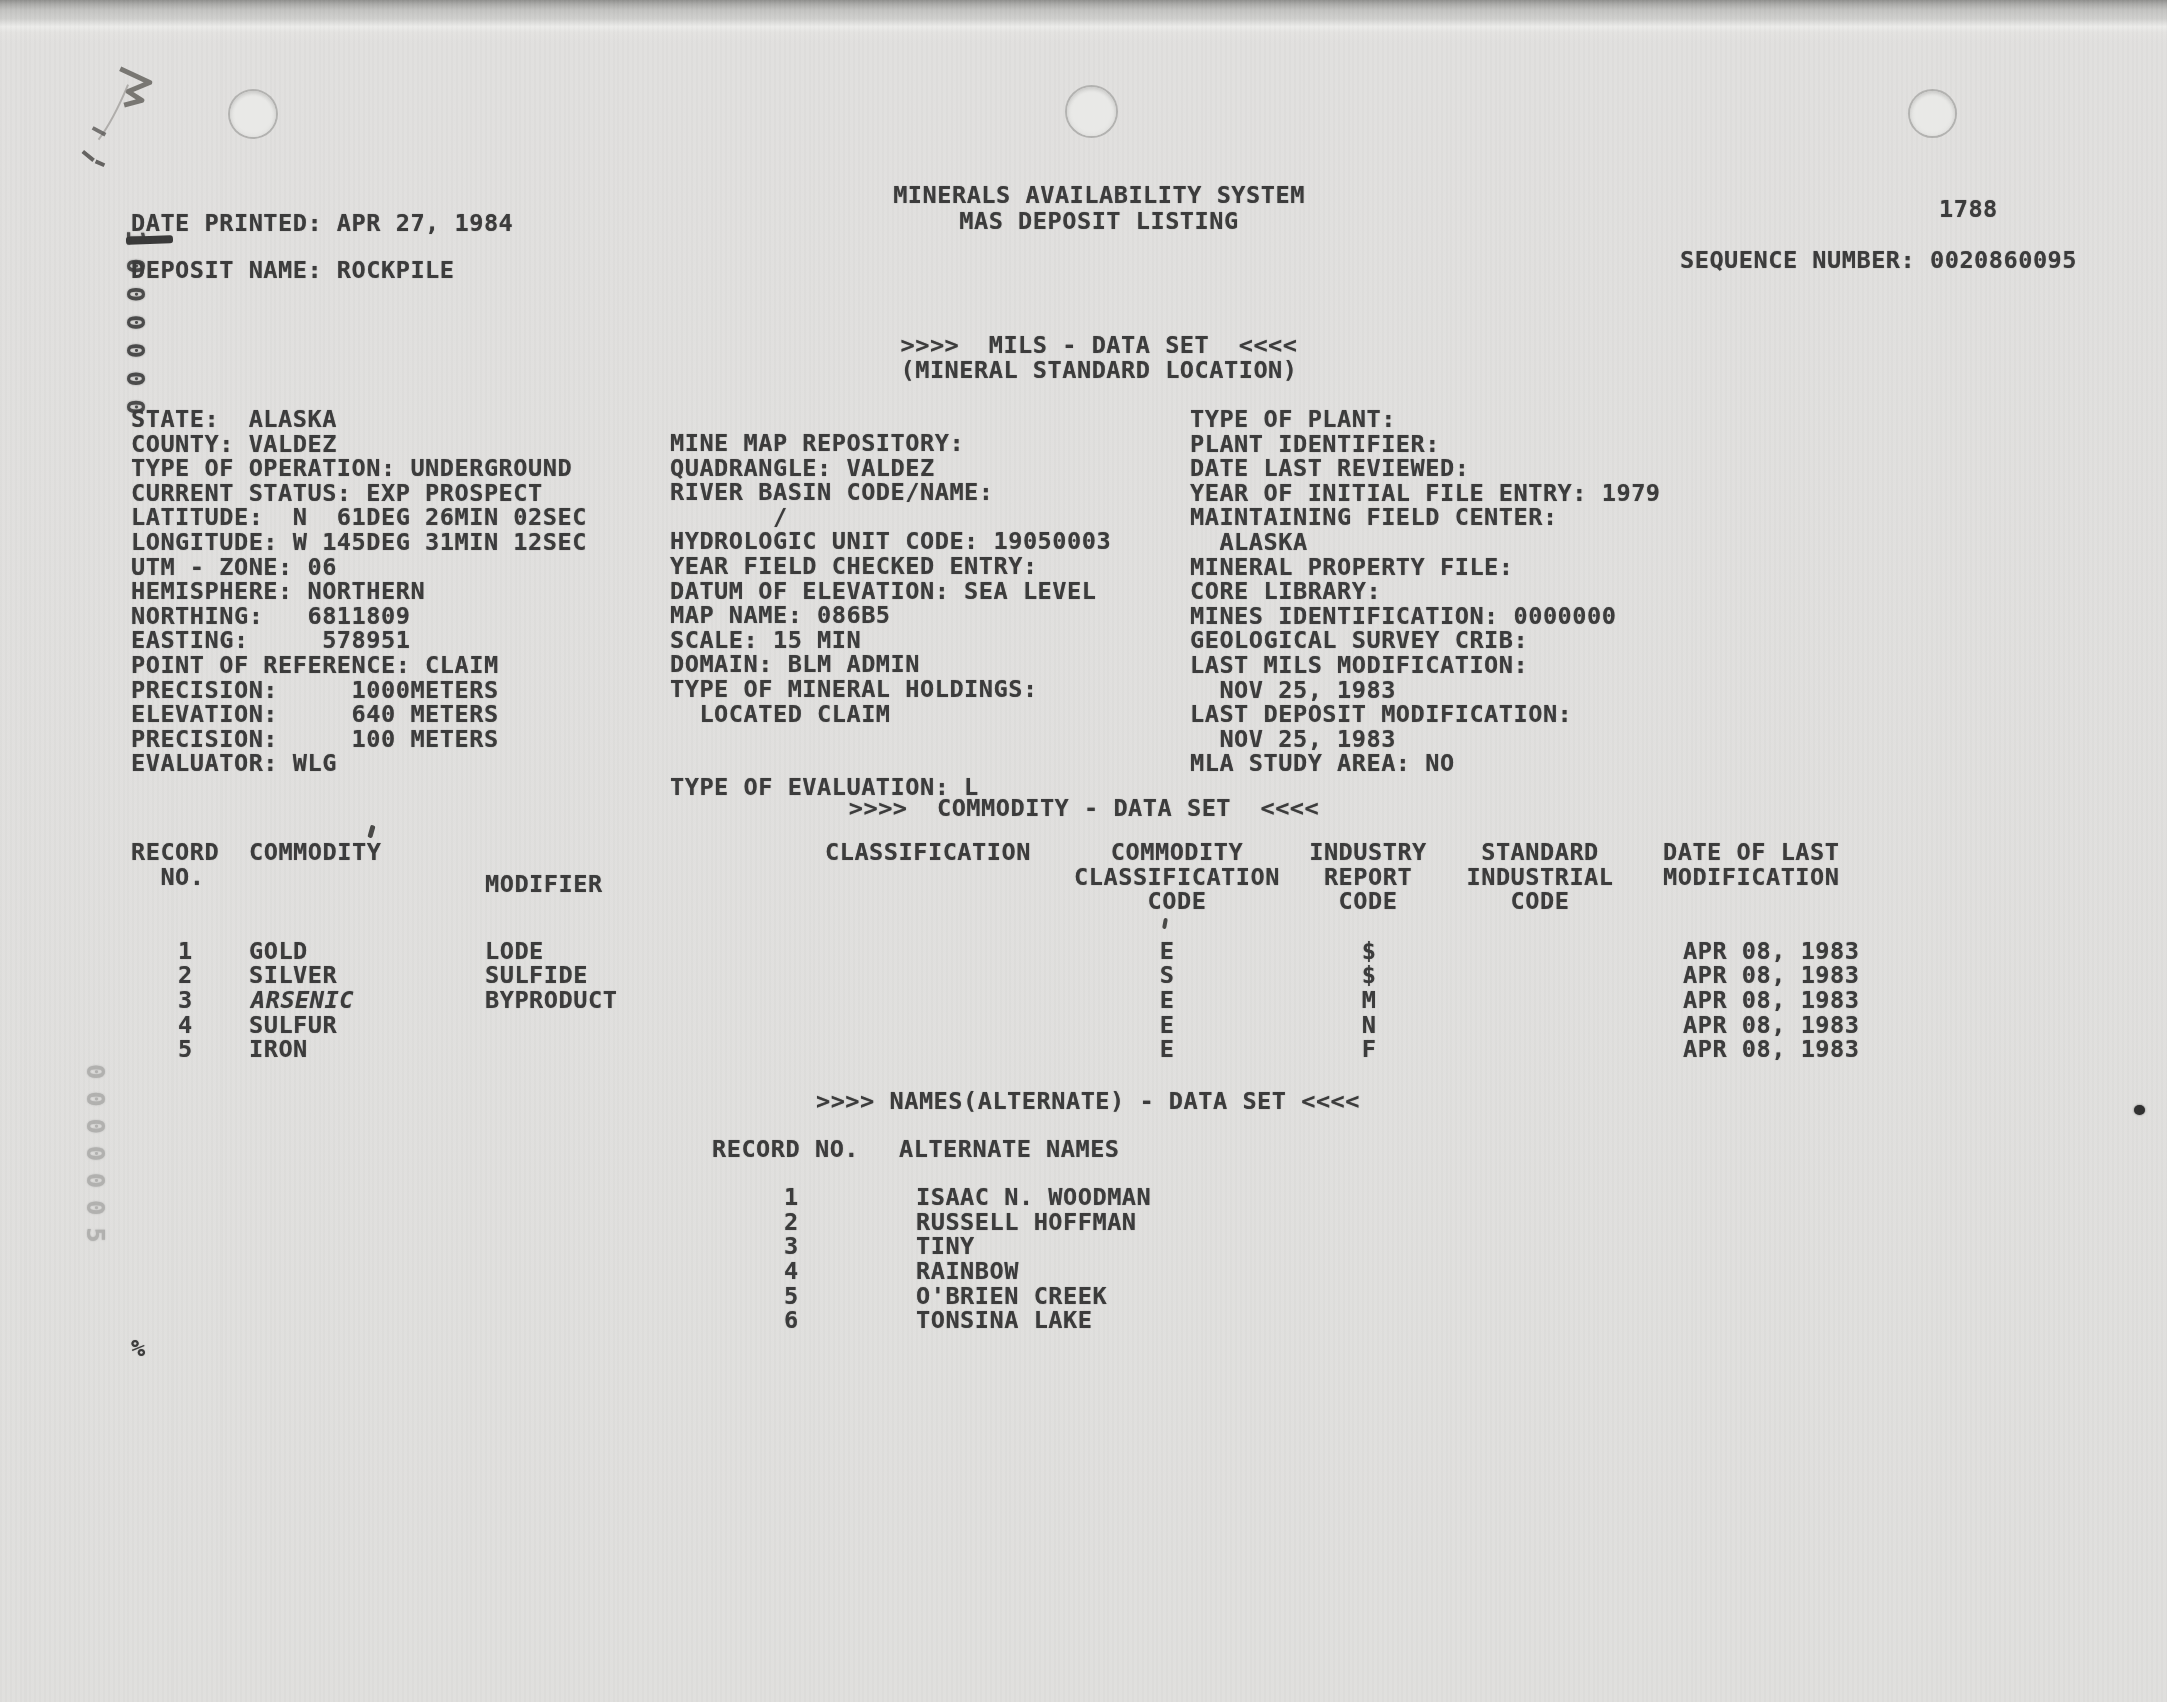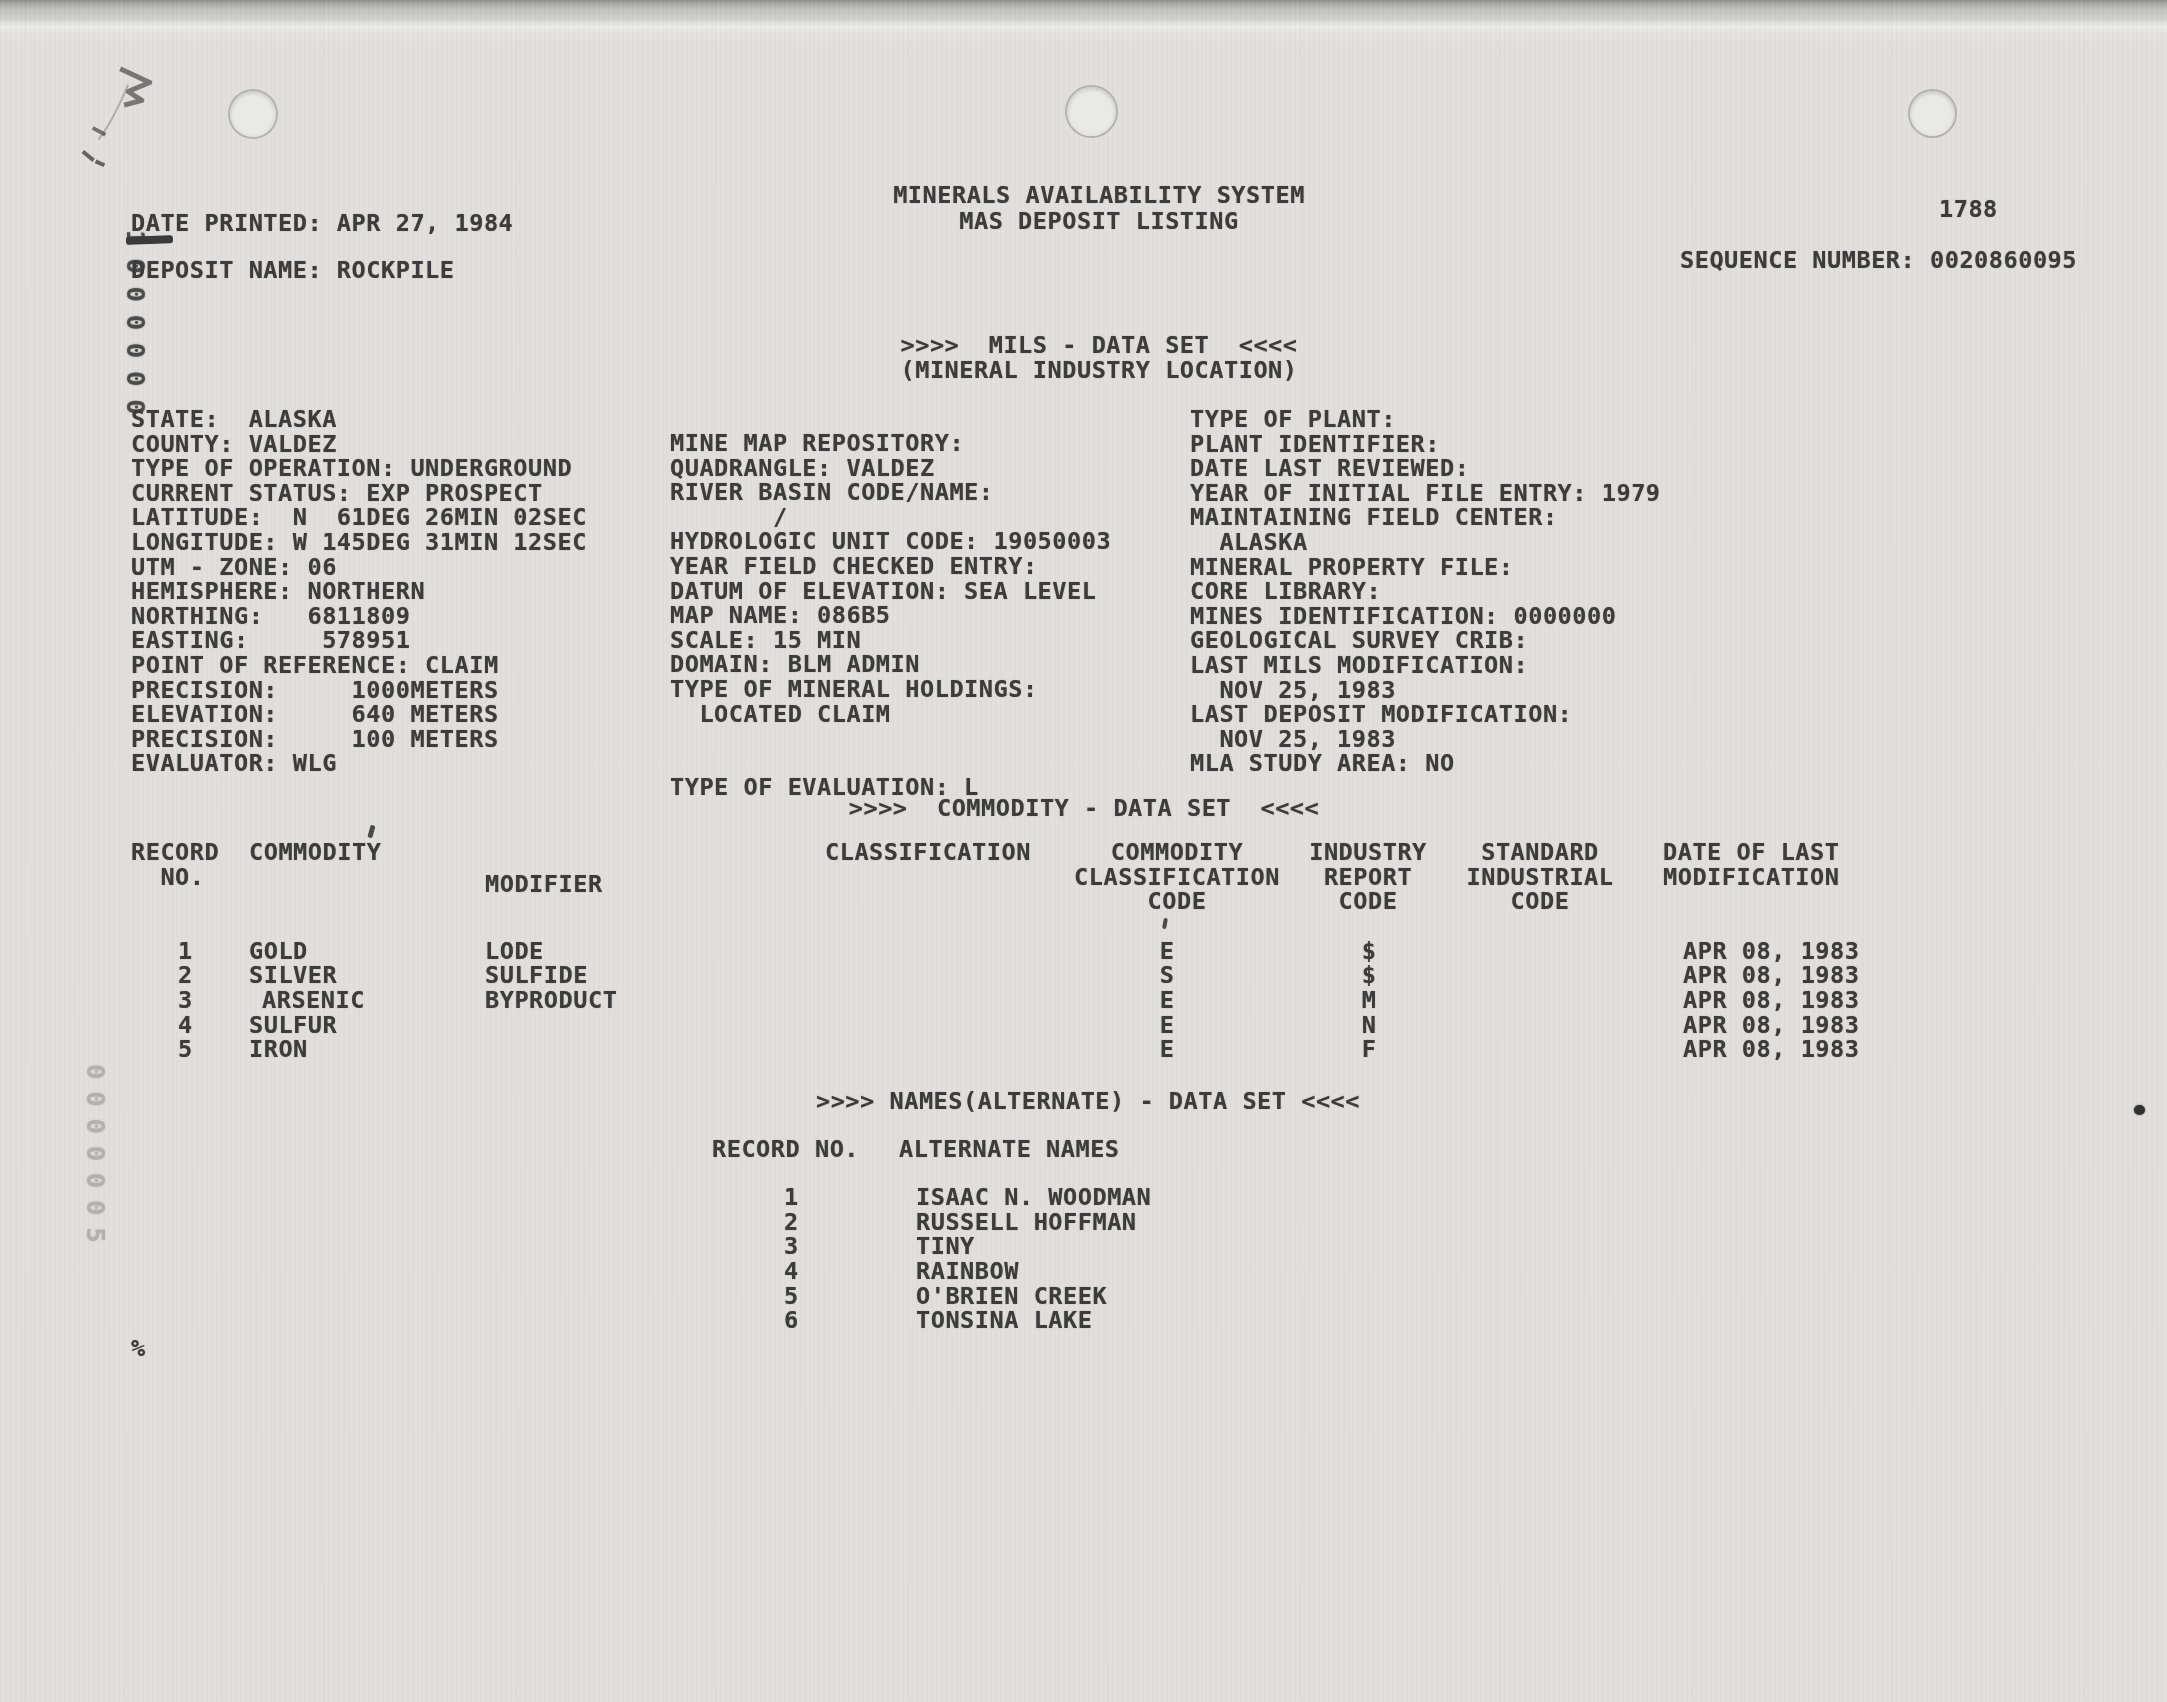--- a/index.html
+++ b/index.html
@@ -60,21 +60,21 @@
   <div class="inkdot" style="left:2134px;top:1105px;"></div>
 
   <div class="tw" style="left:131px;top:211px;">DATE PRINTED: APR 27, 1984</div>
   <div class="tw tw-center" style="left:1099px;top:183px;">MINERALS AVAILABILITY SYSTEM</div>
   <div class="tw tw-center" style="left:1099px;top:209px;">MAS DEPOSIT LISTING</div>
   <div class="tw" style="left:1939px;top:197px;">1788</div>
   <div class="tw" style="left:131px;top:258px;">DEPOSIT NAME: ROCKPILE</div>
   <div class="tw" style="left:1680px;top:248px;">SEQUENCE NUMBER: 0020860095</div>
 
   <div class="tw tw-center" style="left:1099px;top:333px;">&gt;&gt;&gt;&gt;  MILS - DATA SET  &lt;&lt;&lt;&lt;</div>
-  <div class="tw tw-center" style="left:1099px;top:358px;">(MINERAL INDUSTRY LOCATION)</div>
+  <div class="tw tw-center" style="left:1099px;top:358px;">(MINERAL STANDARD LOCATION)</div>
 
   <div class="tw" style="left:131px;top:407px;">STATE:  ALASKA
 COUNTY: VALDEZ
 TYPE OF OPERATION: UNDERGROUND
 CURRENT STATUS: EXP PROSPECT
 LATITUDE:  N  61DEG 26MIN 02SEC
 LONGITUDE: W 145DEG 31MIN 12SEC
 UTM - ZONE: 06
 HEMISPHERE: NORTHERN
 NORTHING:   6811809
@@ -149,21 +149,21 @@
     <span class="tw" style="left:249px;top:963px;">SILVER</span>
     <span class="tw" style="left:485px;top:963px;">SULFIDE</span>
     <span class="tw" style="left:825px;top:963px;"></span>
     <span class="tw tw-center" style="left:1167px;top:963px;">S</span>
     <span class="tw tw-center" style="left:1369px;top:963px;">$</span>
     <span class="tw tw-center" style="left:1540px;top:963px;"></span>
     <span class="tw" style="left:1683px;top:963px;">APR 08, 1983</span>
   </div>
   <div>
     <span class="tw" style="left:178px;top:988px;">3</span>
-    <span class="tw" style="left:262px;top:988px;">ARSENIC</span>
+    <span class="tw" style="left:251px;top:988px;font-style:italic;">ARSENIC</span>
     <span class="tw" style="left:485px;top:988px;">BYPRODUCT</span>
     <span class="tw" style="left:825px;top:988px;"></span>
     <span class="tw tw-center" style="left:1167px;top:988px;">E</span>
     <span class="tw tw-center" style="left:1369px;top:988px;">M</span>
     <span class="tw tw-center" style="left:1540px;top:988px;"></span>
     <span class="tw" style="left:1683px;top:988px;">APR 08, 1983</span>
   </div>
   <div>
     <span class="tw" style="left:178px;top:1013px;">4</span>
     <span class="tw" style="left:249px;top:1013px;">SULFUR</span>

